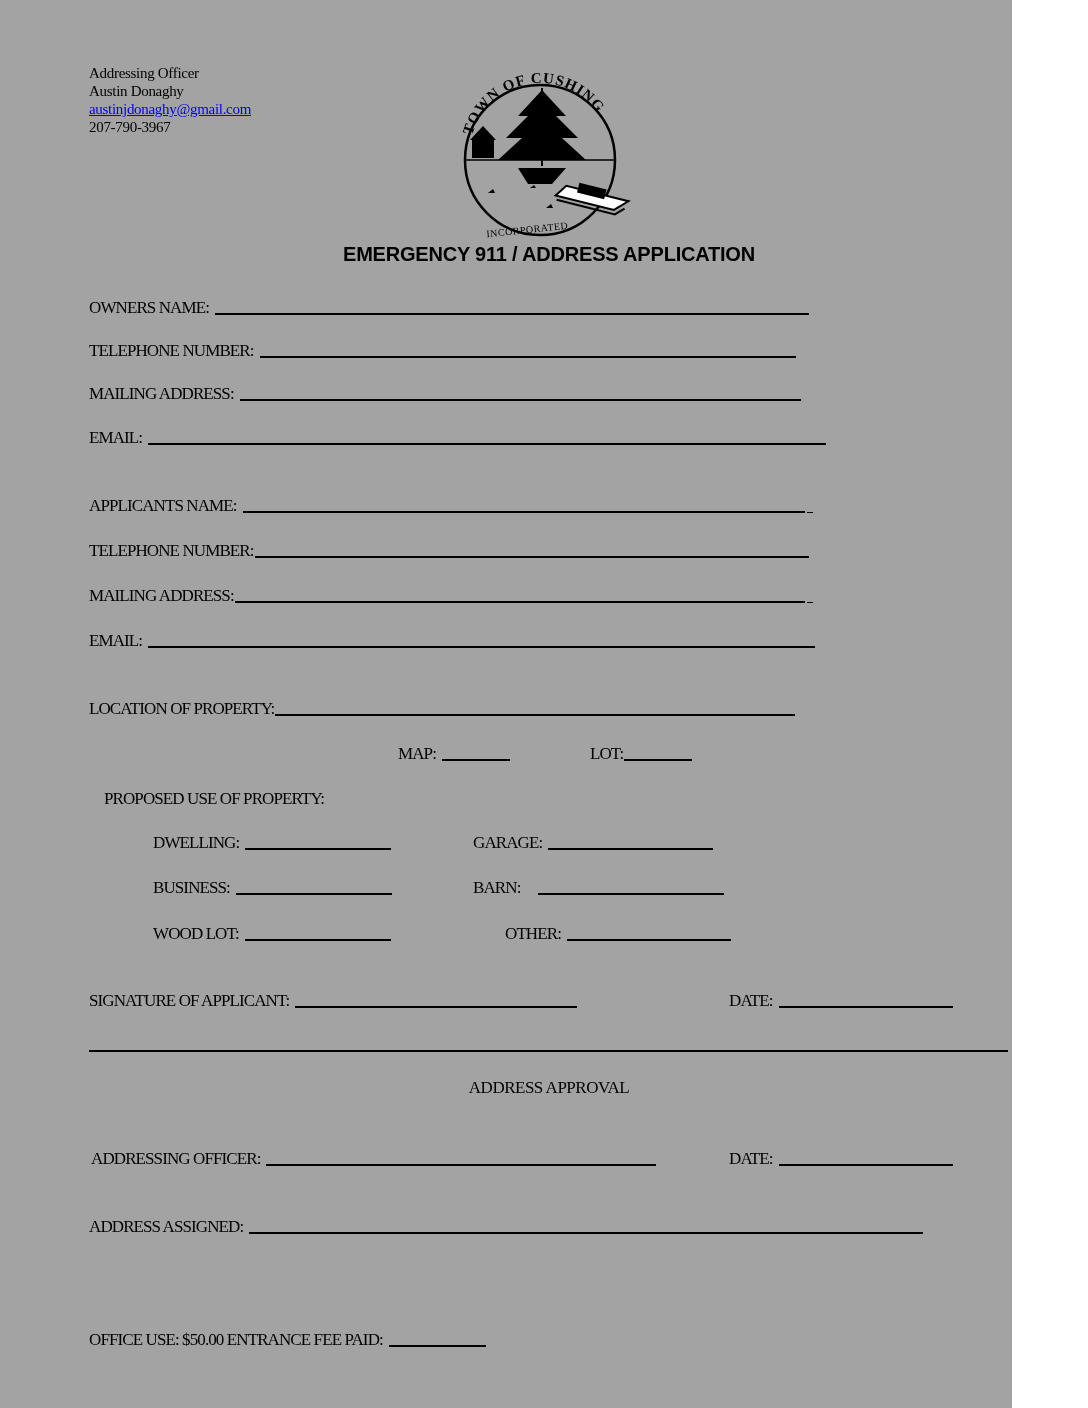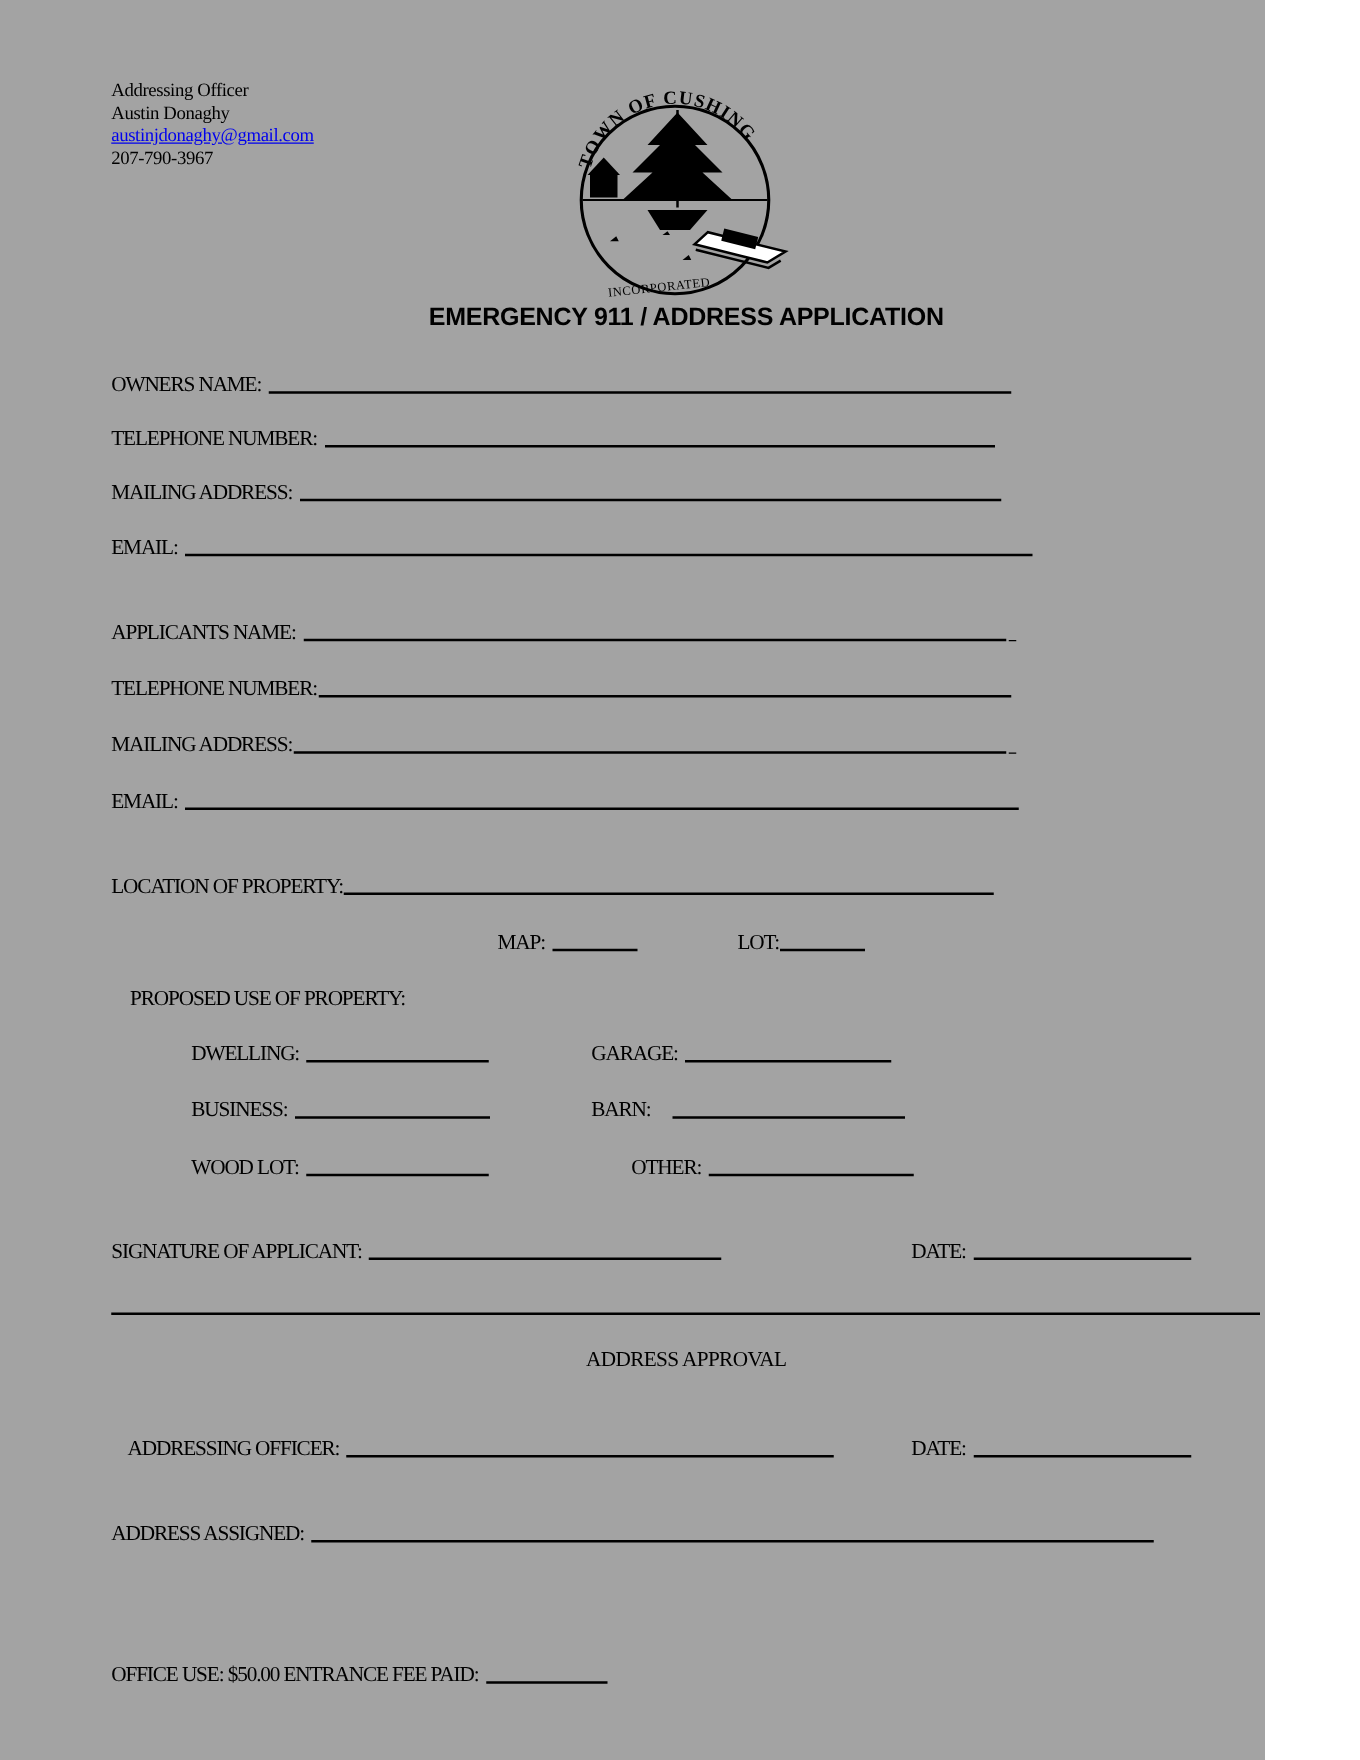--- a/index.html
+++ b/index.html
@@ -150,21 +150,21 @@
   </div>
   <div class="row" style="left:729px; top:991px;">
     <span class="lbl">DATE:</span>
     <span class="line" style="width:174px;"></span>
   </div>
 
   <div class="rule"></div>
 
   <div class="center-label">ADDRESS APPROVAL</div>
 
-  <div class="row" style="left:102px; top:1149px;">
+  <div class="row" style="left:91px; top:1149px;">
     <span class="lbl">ADDRESSING OFFICER:</span>
     <span class="line" style="width:390px;"></span>
   </div>
   <div class="row" style="left:729px; top:1149px;">
     <span class="lbl">DATE:</span>
     <span class="line" style="width:174px;"></span>
   </div>
   <div class="row" style="left:89px; top:1217px;">
     <span class="lbl">ADDRESS ASSIGNED:</span>
     <span class="line" style="width:674px;"></span>

